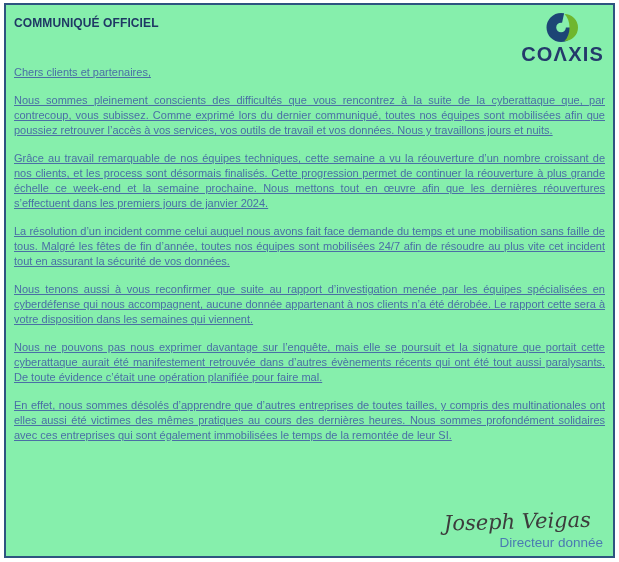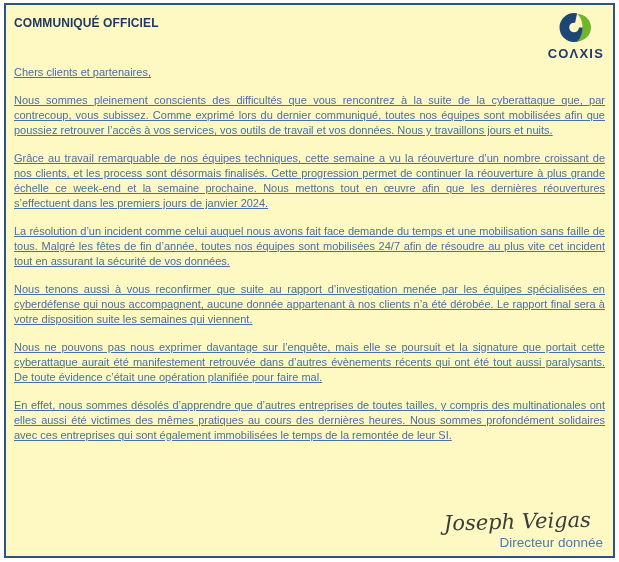--- a/index.html
+++ b/index.html
@@ -19,21 +19,21 @@
     background: #ffffff;
   }
   .frame {
     border: 2px solid #2e5480;
     height: 100%;
     box-sizing: border-box;
     padding: 6px 8px 5px 8px;
     display: flex;
     flex-direction: column;
     overflow: hidden;
-    background: #fef9c3;
+    background: #86efac;
   }
   .header {
     display: flex;
     justify-content: space-between;
     align-items: flex-start;
     margin-bottom: 3px;
   }
   .header-left {
     color: #1f3864;
     font-weight: bold;
@@ -45,21 +45,21 @@
   .logo {
     display: flex;
     flex-direction: column;
     align-items: center;
     padding-right: 1px;
     padding-top: 1px;
   }
   .logo-word {
     color: #24396b;
     font-weight: bold;
-    font-size: 13px;
+    font-size: 20px;
     letter-spacing: 1.2px;
     line-height: 16px;
     margin-top: -1px;
   }
   .body p {
     color: #4a6fa5;
     font-size: 11px;
     line-height: 15px;
     text-align: justify;
     margin: 0 0 13px 0;
@@ -108,21 +108,21 @@
         </span>
         <div class="logo-word">COΛXIS</div>
       </div>
     </div>
 
     <div class="body">
       <p class="greeting">Chers clients et partenaires,</p>
       <p>Nous sommes pleinement conscients des difficultés que vous rencontrez à la suite de la cyberattaque que, par contrecoup, vous subissez. Comme exprimé lors du dernier communiqué, toutes nos équipes sont mobilisées afin que poussiez retrouver l’accès à vos services, vos outils de travail et vos données. Nous y travaillons jours et nuits.</p>
       <p>Grâce au travail remarquable de nos équipes techniques, cette semaine a vu la réouverture d’un nombre croissant de nos clients, et les process sont désormais finalisés. Cette progression permet de continuer la réouverture à plus grande échelle ce week-end et la semaine prochaine. Nous mettons tout en œuvre afin que les dernières réouvertures s’effectuent dans les premiers jours de janvier 2024.</p>
       <p>La résolution d’un incident comme celui auquel nous avons fait face demande du temps et une mobilisation sans faille de tous. Malgré les fêtes de fin d’année, toutes nos équipes sont mobilisées 24/7 afin de résoudre au plus vite cet incident tout en assurant la sécurité de vos données.</p>
-      <p>Nous tenons aussi à vous reconfirmer que suite au rapport d’investigation menée par les équipes spécialisées en cyberdéfense qui nous accompagnent, aucune donnée appartenant à nos clients n’a été dérobée. Le rapport final sera à votre disposition suite les semaines qui viennent.</p>
+      <p>Nous tenons aussi à vous reconfirmer que suite au rapport d’investigation menée par les équipes spécialisées en cyberdéfense qui nous accompagnent, aucune donnée appartenant à nos clients n’a été dérobée. Le rapport cette sera à votre disposition dans les semaines qui viennent.</p>
       <p>Nous ne pouvons pas nous exprimer davantage sur l’enquête, mais elle se poursuit et la signature que portait cette cyberattaque aurait été manifestement retrouvée dans d’autres évènements récents qui ont été tout aussi paralysants. De toute évidence c’était une opération planifiée pour faire mal.</p>
       <p>En effet, nous sommes désolés d’apprendre que d’autres entreprises de toutes tailles, y compris des multinationales ont elles aussi été victimes des mêmes pratiques au cours des dernières heures. Nous sommes profondément solidaires avec ces entreprises qui sont également immobilisées le temps de la remontée de leur SI.</p>
     </div>
 
     <div class="sig-block">
       <div class="sig-name">Joseph Veigas</div>
       <div class="sig-role">Directeur donnée</div>
     </div>
 
   </div>

